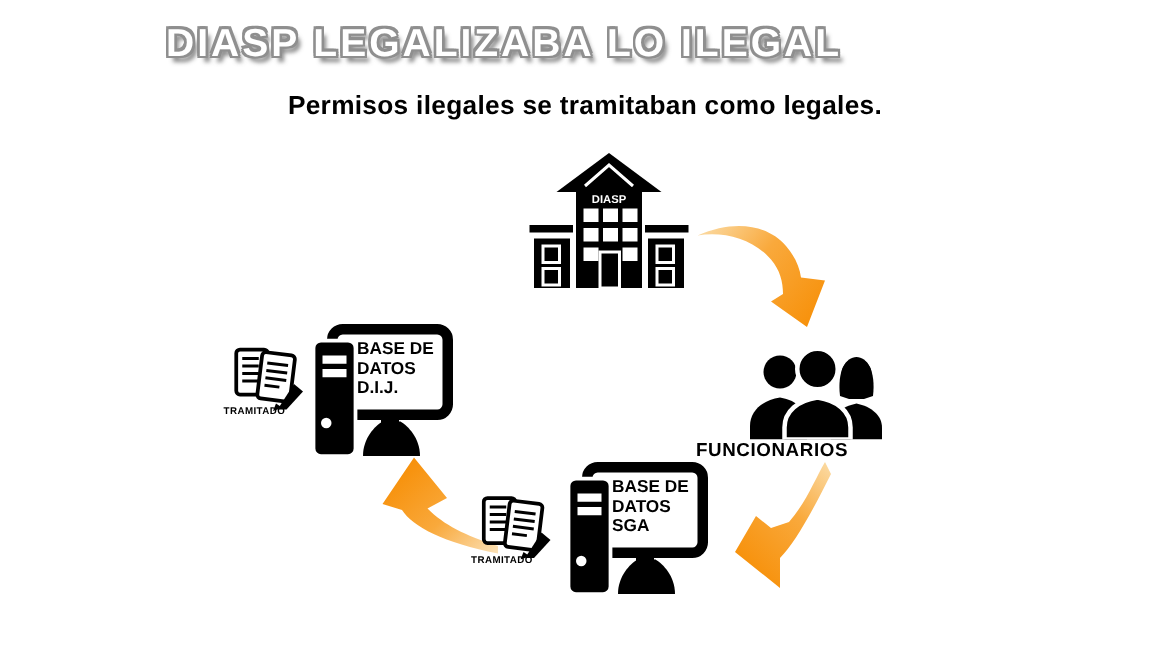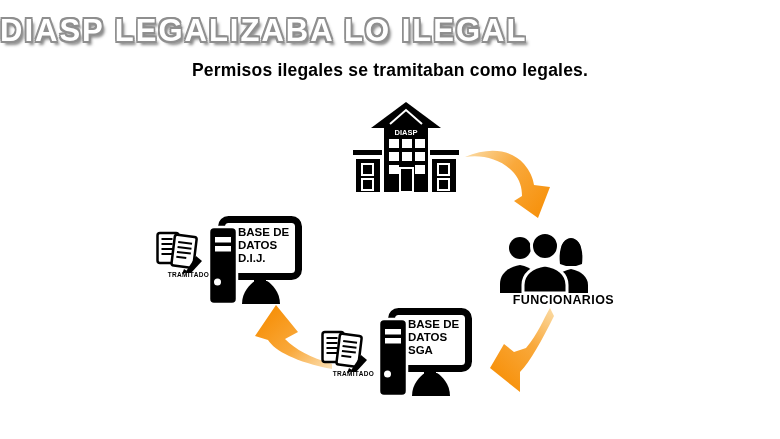--- a/index.html
+++ b/index.html
@@ -3,38 +3,38 @@
 <meta charset="utf-8">
 <style>
   html,body{margin:0;padding:0;background:#fff;}
   #stage{
     position:relative;width:780px;height:439px;background:#ffffff;overflow:hidden;
     font-family:"Liberation Sans","DejaVu Sans",sans-serif;
   }
   .abs{position:absolute;text-align:center;}
   
   .title{
-    left:0;top:13px;width:672px;text-align:left;
-    font-size:31px;font-weight:bold;letter-spacing:2px;color:#ffffff;
+    left:0;top:13px;width:672px;text-align:center;
+    font-size:26px;font-weight:bold;letter-spacing:2px;color:#ffffff;
     text-shadow:
       -1.6px -1.6px 0 #8f8f8f, 1.6px -1.6px 0 #8f8f8f,
       -1.6px  1.6px 0 #8f8f8f, 1.6px  1.6px 0 #8f8f8f,
       -1.6px  0     0 #8f8f8f, 1.6px  0     0 #8f8f8f,
        0     -1.6px 0 #8f8f8f, 0      1.6px 0 #8f8f8f,
        3px 4px 3px rgba(105,105,105,0.8);
     white-space:nowrap;
   }
   .subtitle{
     left:0;top:60px;width:780px;
     font-size:17.5px;font-weight:bold;color:#000;letter-spacing:0.2px;
     white-space:nowrap;
   }
   
   .node-label{
-    font-weight:bold;color:#000;text-align:right;white-space:nowrap;
+    font-weight:bold;color:#000;text-align:left;white-space:nowrap;
   }
   .funcionarios-label{left:464px;top:293px;width:150px;font-size:12.5px;letter-spacing:0.4px;}
   .tramitado-label{width:60px;font-size:6.5px;letter-spacing:0.3px;}
   .tram-dij{left:149px;top:271px;}
   .tram-sga{left:314px;top:370px;}
   svg{display:block;}
 </style>
 </head>
 <body>
 

